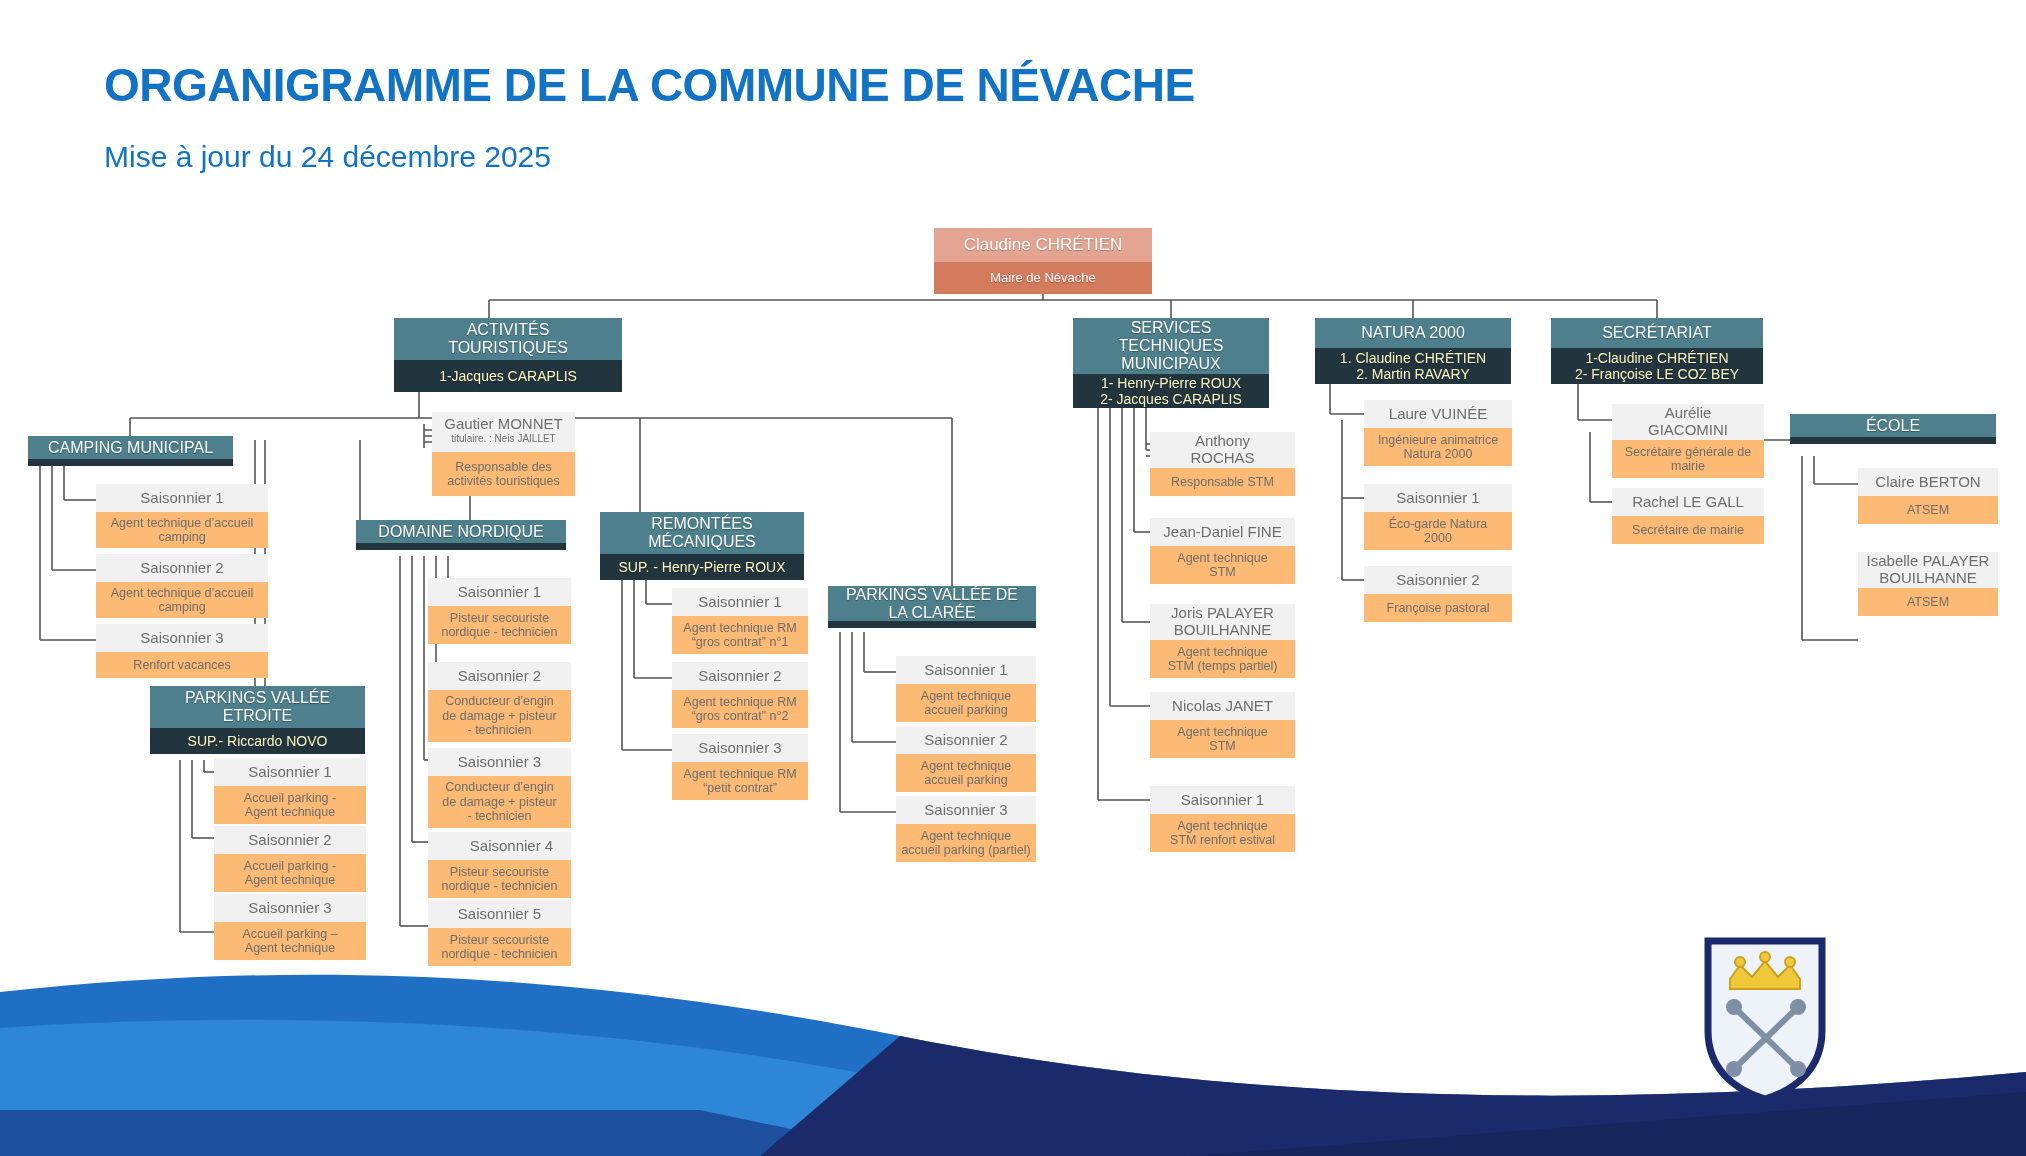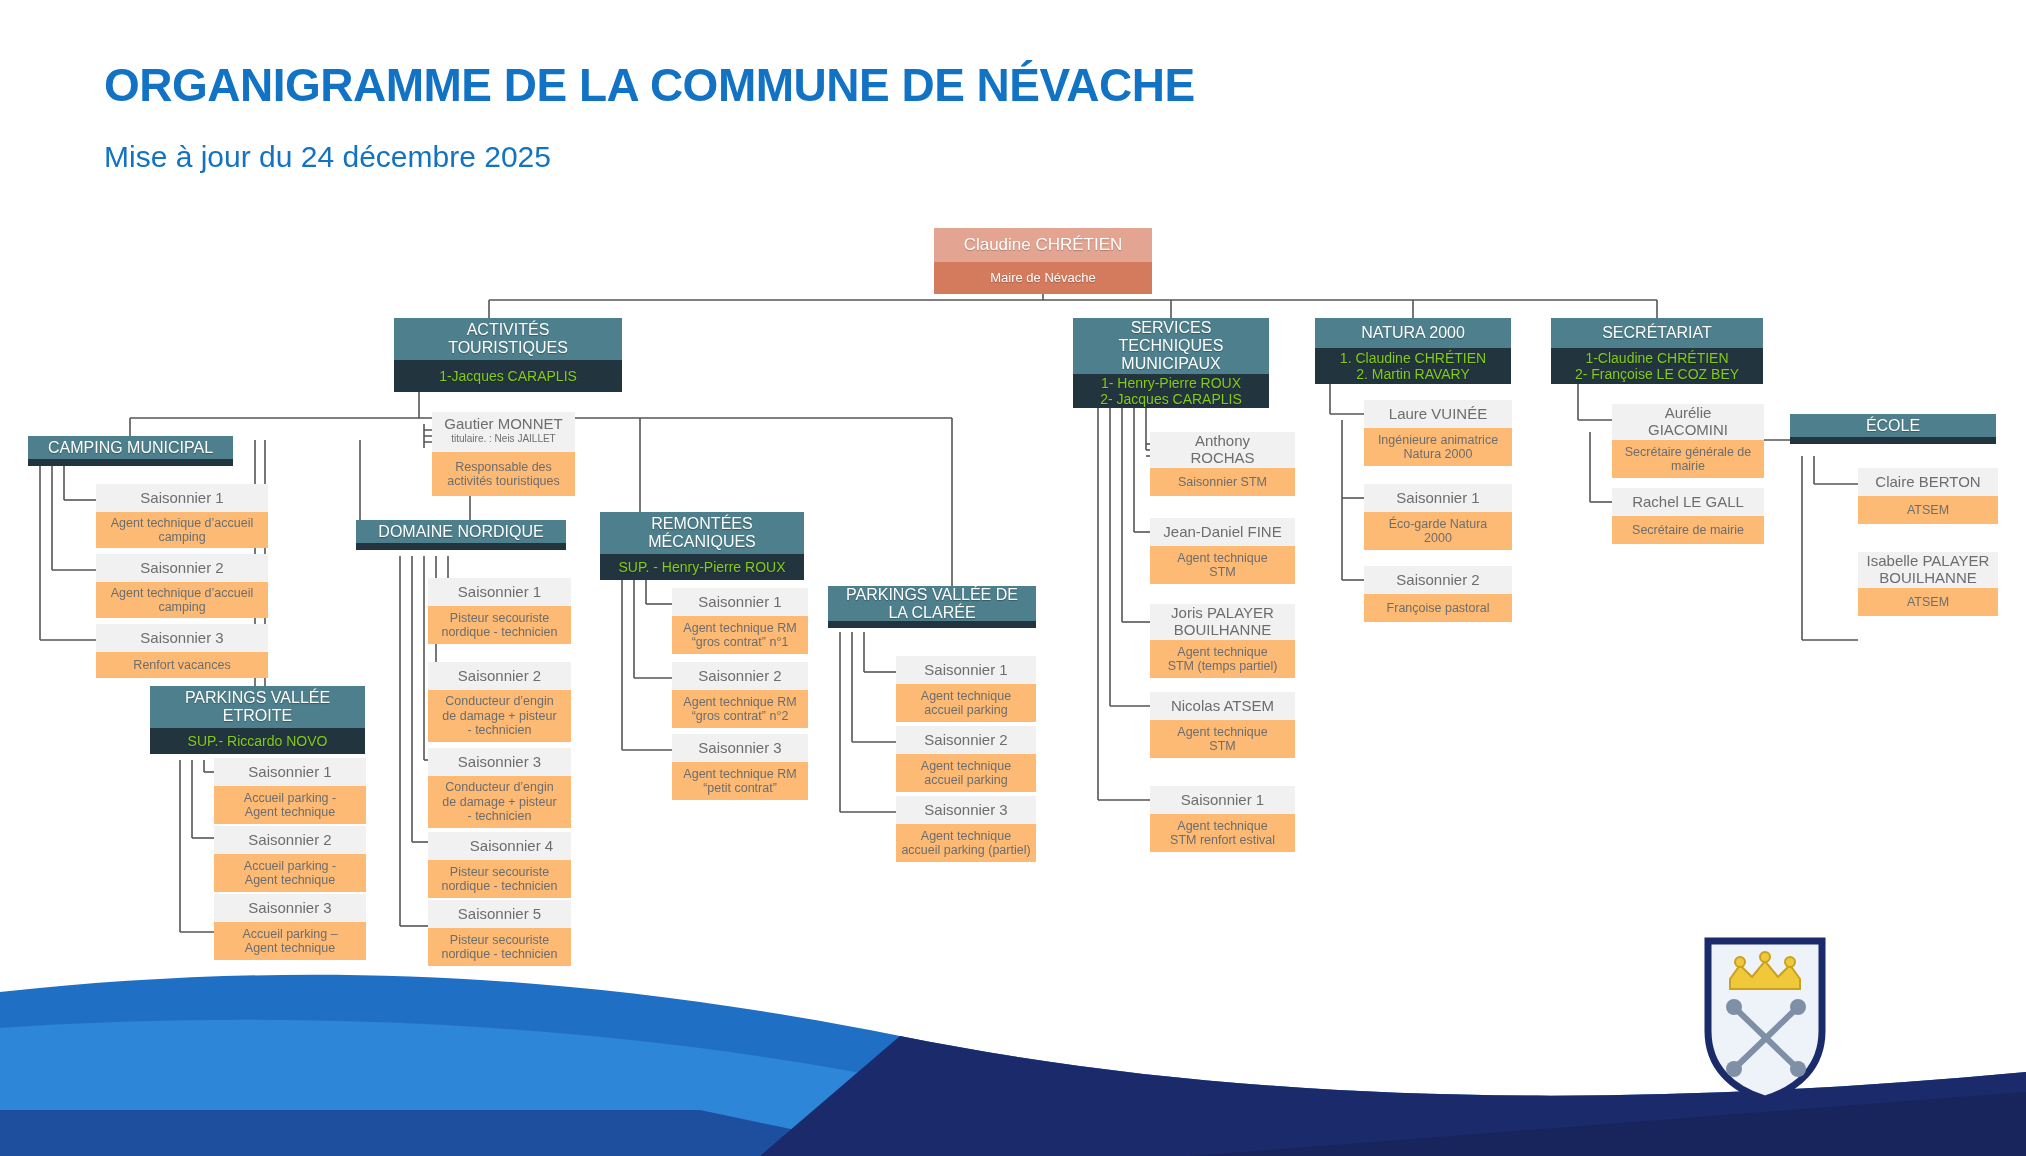--- a/index.html
+++ b/index.html
@@ -112,21 +112,21 @@
   
   .dept .hdr {
     background: #4d7f8c;
     color: #ffffff;
     font-size: 16px;
     text-shadow: 0 1px 1px rgba(0,0,0,0.3);
     padding: 2px 4px;
   }
   .dept .sub {
     background: #22353e;
-    color: #84cc16;
+    color: #fef9c3;
     font-size: 14px;
     text-shadow: 0 1px 1px rgba(0,0,0,0.3);
     padding: 2px 0;
   }
   .dept.nosub .hdr {
     border-bottom: 7px solid #22353e;
   }
 
   
   .person .hdr {
@@ -453,35 +453,35 @@
   </div>
   <div class="node person" style="left:896px; top:796px; width:140px;">
     <div class="hdr" style="height:28px;">Saisonnier 3</div>
     <div class="sub multiline" style="height:38px;">Agent technique
 accueil parking (partiel)</div>
   </div>
 
   <div class="node person" style="left:1150px; top:432px; width:145px;">
     <div class="hdr multiline" style="height:36px;">Anthony
 ROCHAS</div>
-    <div class="sub" style="height:28px;">Saisonnier STM</div>
+    <div class="sub" style="height:28px;">Responsable STM</div>
   </div>
   <div class="node person" style="left:1150px; top:518px; width:145px;">
     <div class="hdr" style="height:28px;">Jean-Daniel FINE</div>
     <div class="sub multiline" style="height:38px;">Agent technique
 STM</div>
   </div>
   <div class="node person" style="left:1150px; top:604px; width:145px;">
     <div class="hdr multiline" style="height:36px;">Joris PALAYER
 BOUILHANNE</div>
     <div class="sub multiline" style="height:38px;">Agent technique
 STM (temps partiel)</div>
   </div>
   <div class="node person" style="left:1150px; top:692px; width:145px;">
-    <div class="hdr" style="height:28px;">Nicolas ATSEM</div>
+    <div class="hdr" style="height:28px;">Nicolas JANET</div>
     <div class="sub multiline" style="height:38px;">Agent technique
 STM</div>
   </div>
   <div class="node person" style="left:1150px; top:786px; width:145px;">
     <div class="hdr" style="height:28px;">Saisonnier 1</div>
     <div class="sub multiline" style="height:38px;">Agent technique
 STM renfort estival</div>
   </div>
 
   <div class="node person" style="left:1364px; top:400px; width:148px;">

